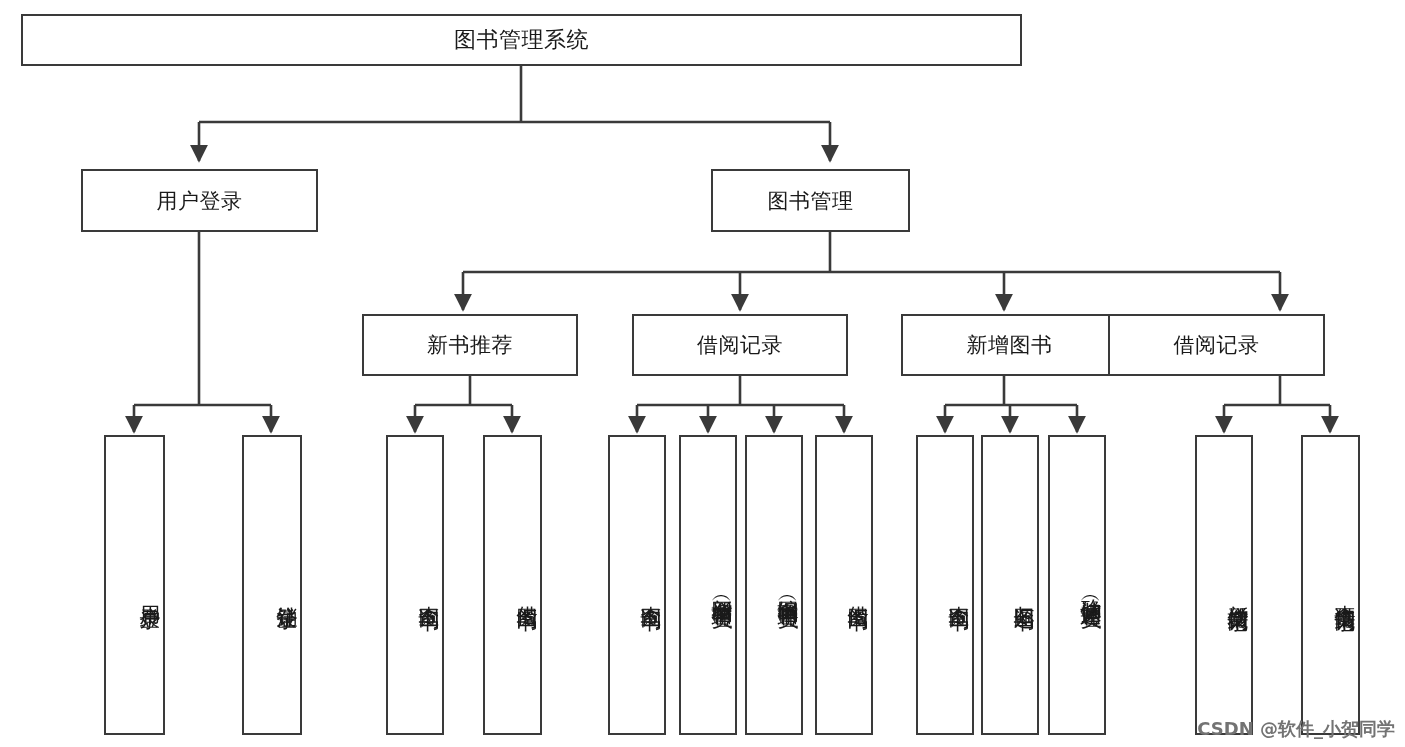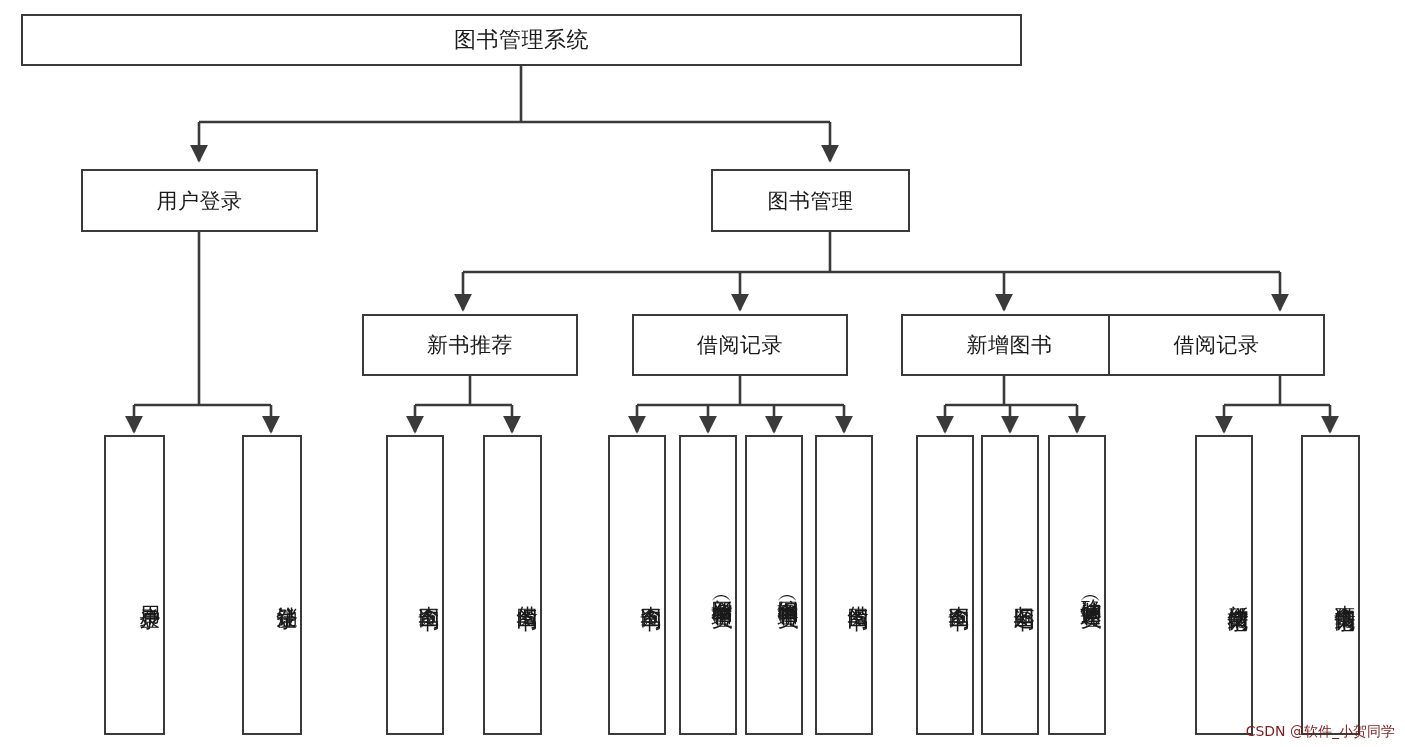--- a/index.html
+++ b/index.html
@@ -57,25 +57,26 @@
     justify-content: center;
     white-space: nowrap;
   }
   .node.vert.tall {
     padding-top: 8px;
   }
   .watermark {
     position: absolute;
     right: 10px;
     bottom: 6px;
-    font-size: 14px;
-    color: #7f1d1d;
+    font-size: 18px;
+    color: #737373;
     font-family: "DejaVu Sans", "Liberation Sans", sans-serif;
     white-space: nowrap;
     user-select: none;
+    font-weight: bold;
   }
 </style>
 </head>
 <body>
 
 <div id="canvas">
 
   <svg id="edges" viewBox="0 0 1405 747" xmlns="http://www.w3.org/2000/svg">
     <defs>
       <marker id="arrow" viewBox="0 0 10 10" refX="9" refY="5" markerWidth="7" markerHeight="7" orient="auto-start-reverse">

